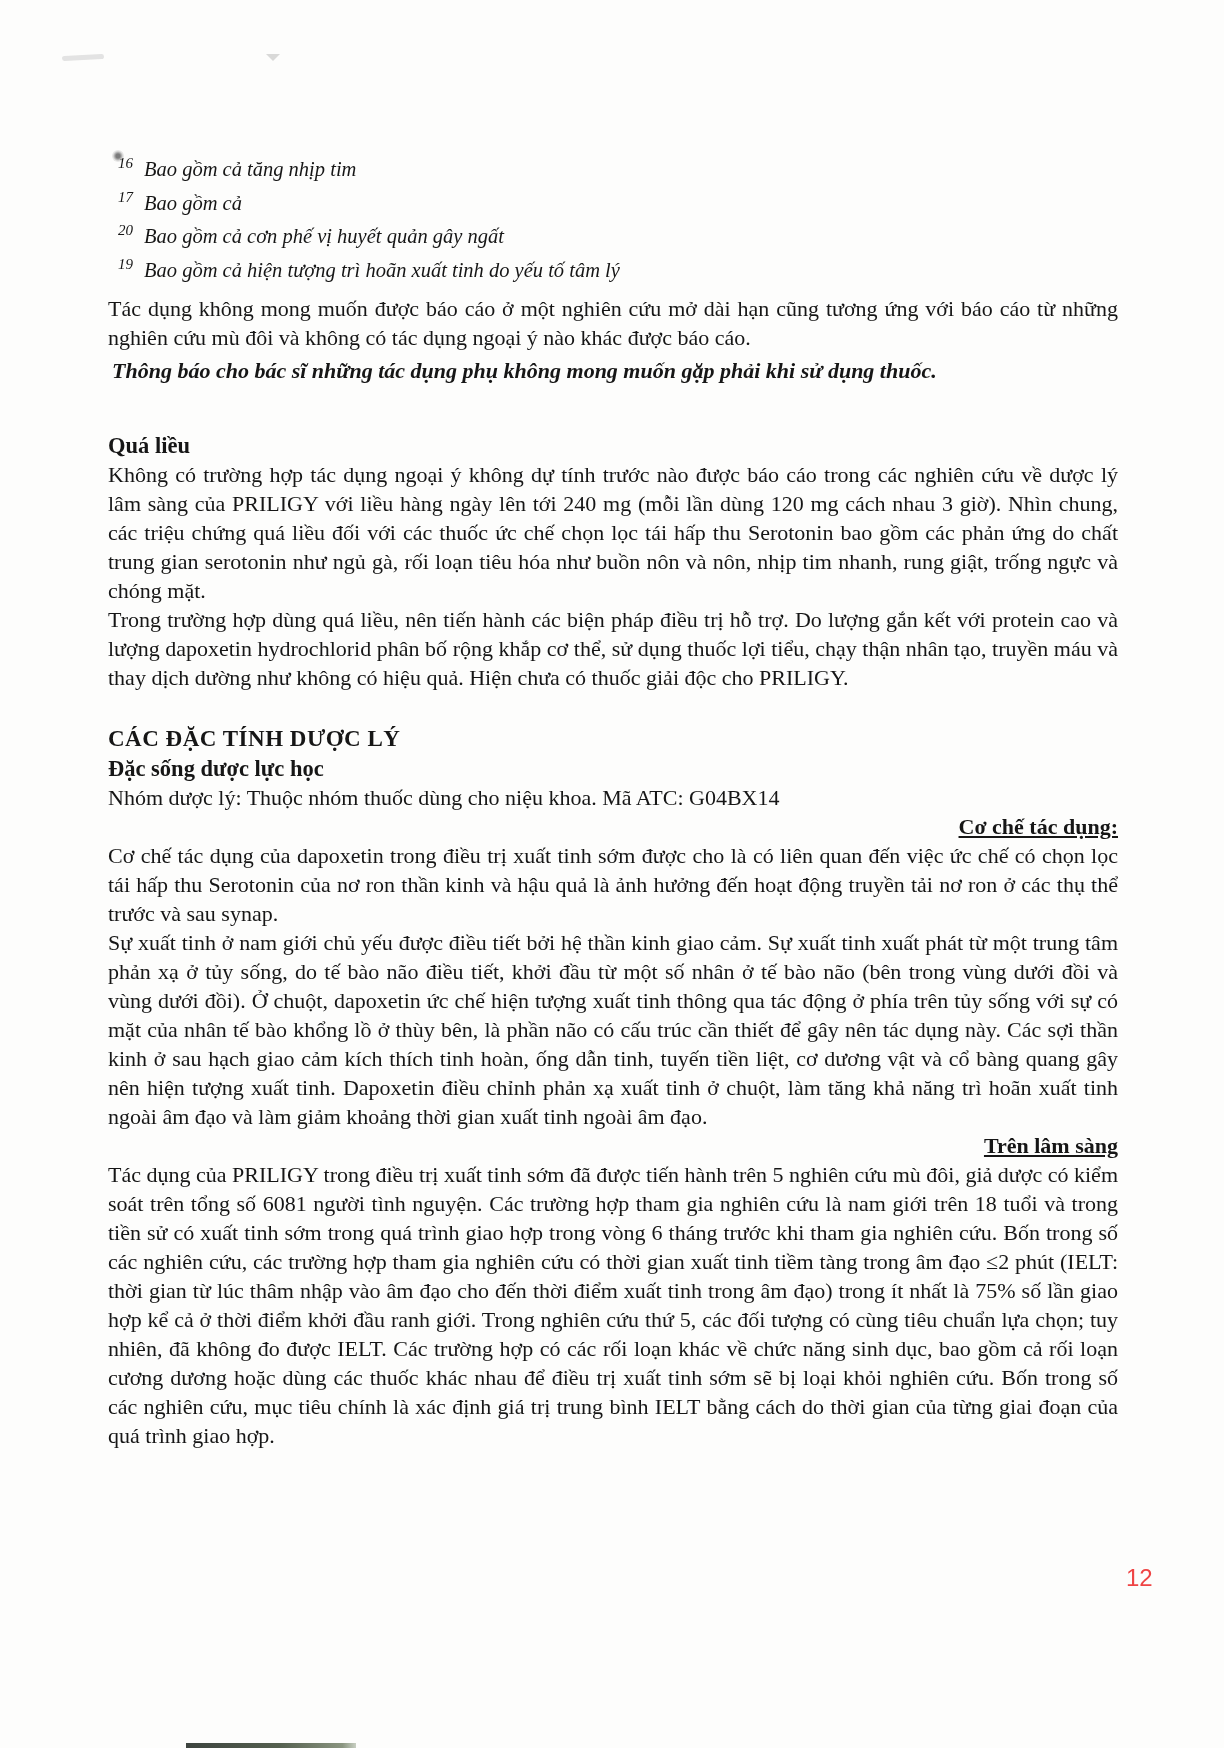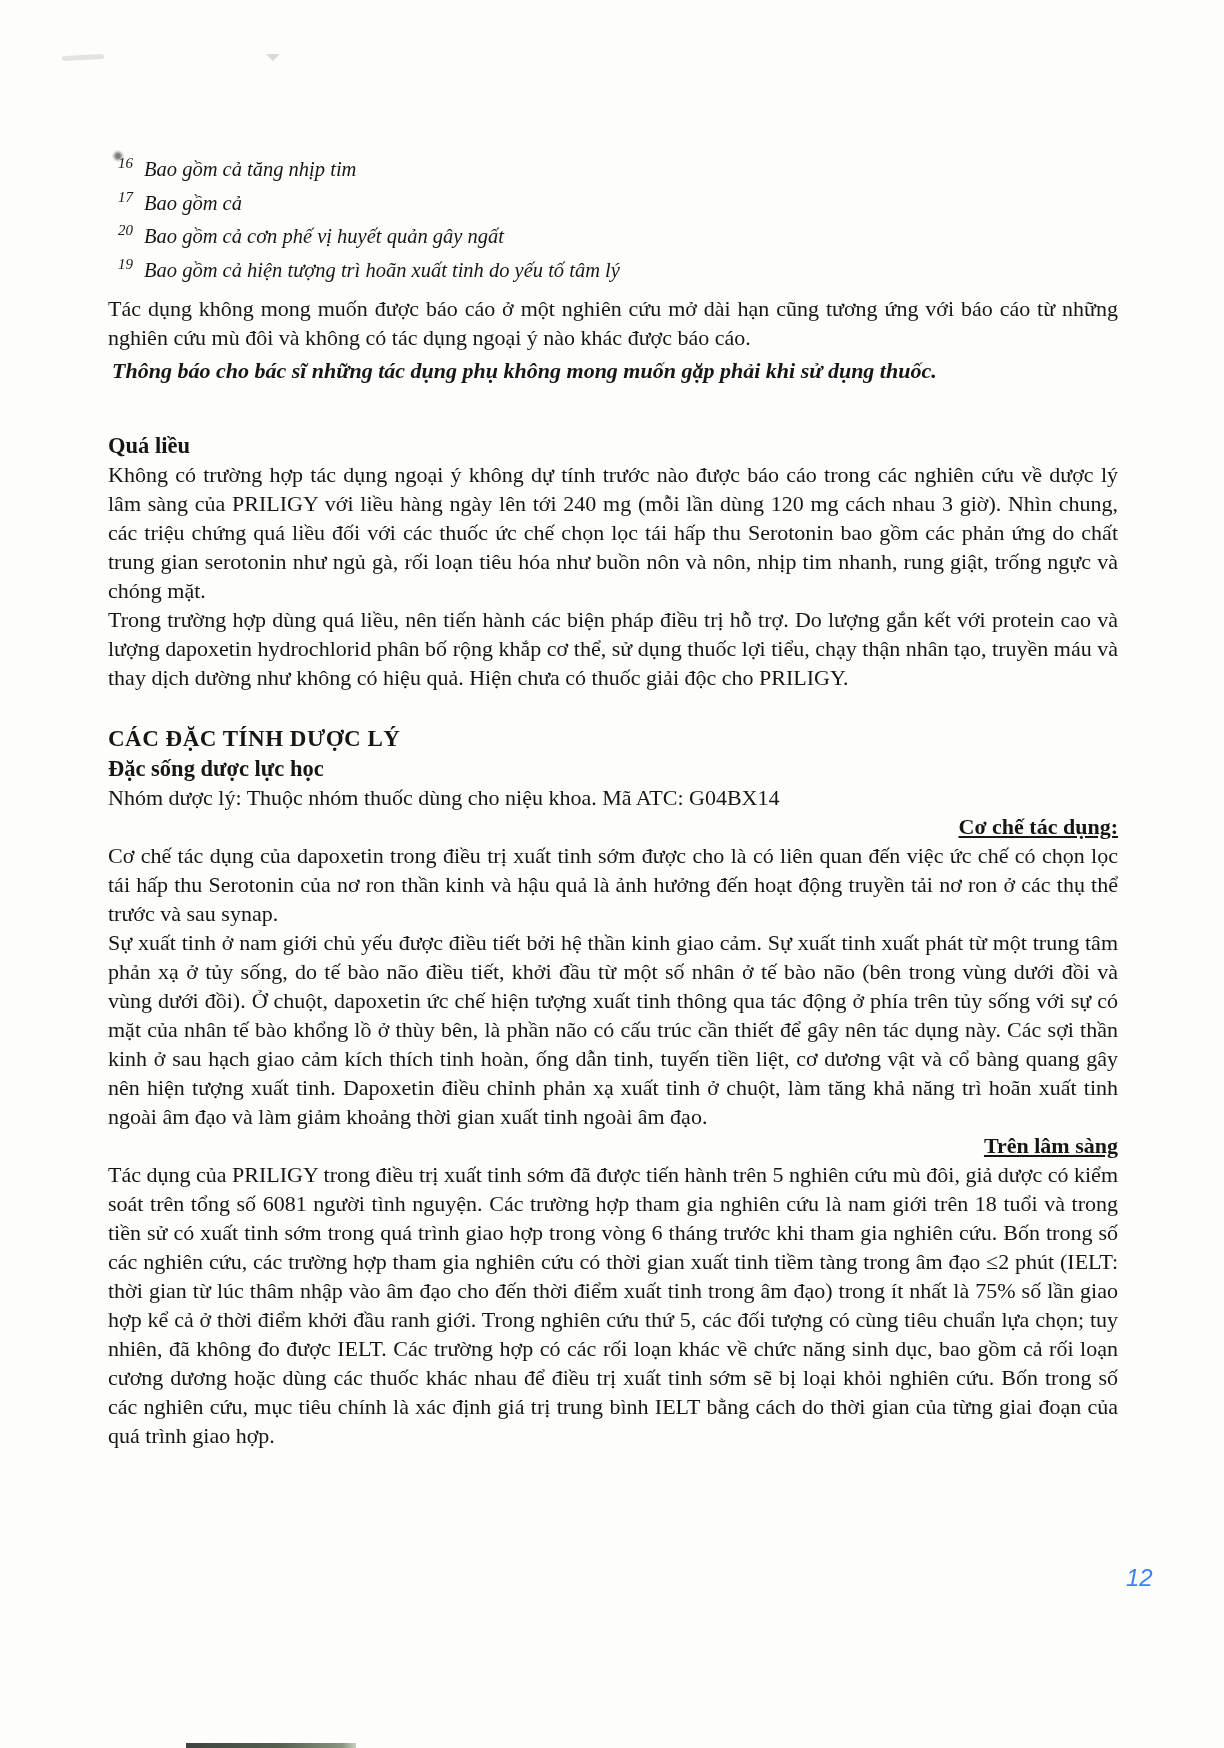--- a/index.html
+++ b/index.html
@@ -66,22 +66,21 @@
   .mt-intro { margin-top: 10px; }
   .mt-overdose { margin-top: 46px; }
   .mt-pharm { margin-top: 32px; }
   
   .page-number {
     position: absolute;
     left: 1126px;
     top: 1564px;
     font-family: "Liberation Sans", sans-serif;
     font-size: 24px;
-    color: #3b82f6;
-    font-style: italic;
+    color: #ef4444;
   }
   
   .smudge-dot {
     position: absolute;
     left: 112px; top: 150px;
     width: 12px; height: 12px;
     border-radius: 50%;
     background: radial-gradient(circle, rgba(80,80,80,0.75) 0 2px, rgba(150,150,150,0.25) 5px, rgba(255,255,255,0) 9px);
   }
   .smudge-dash {

